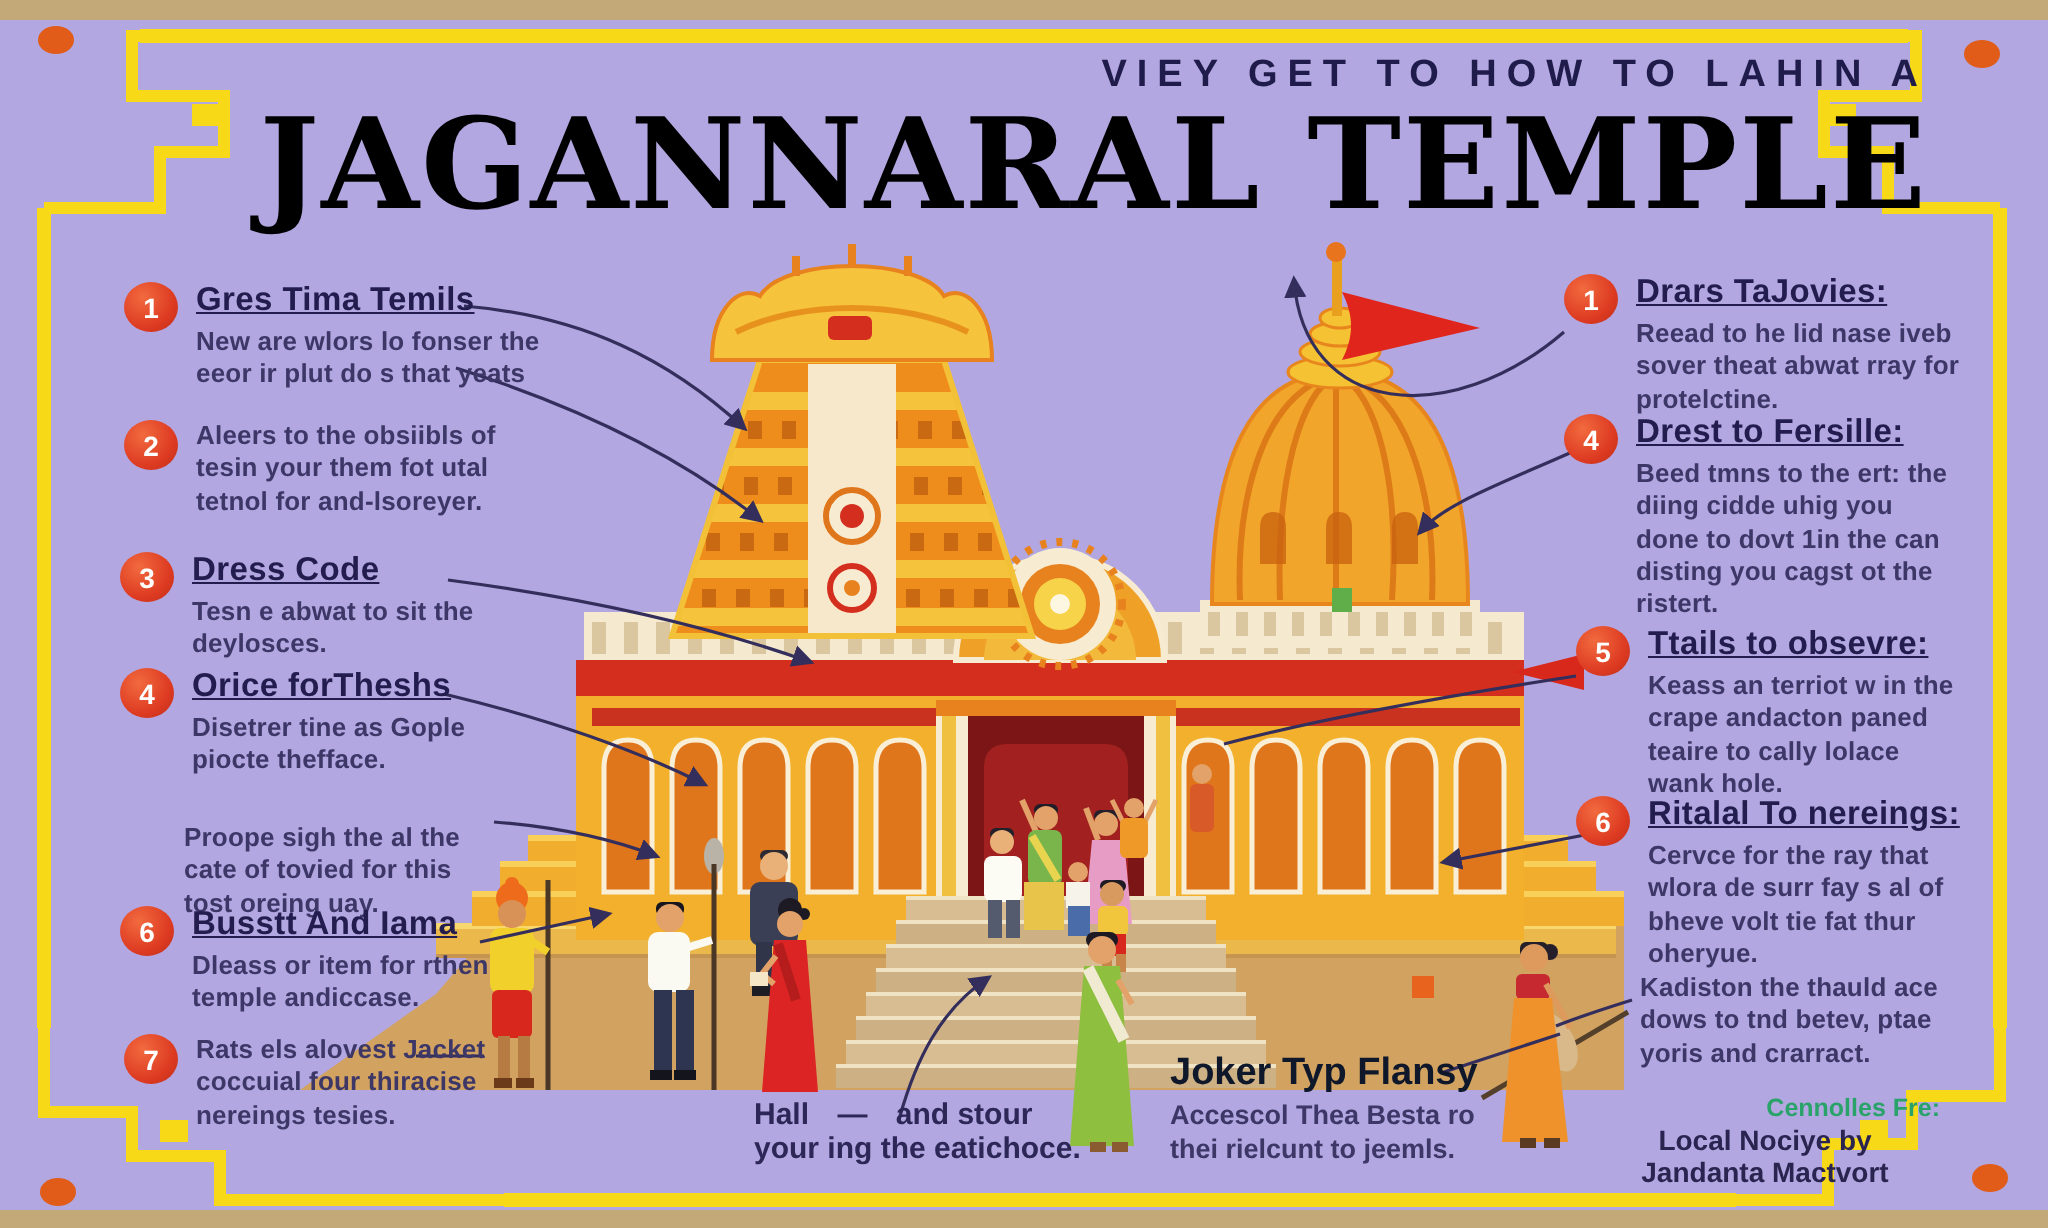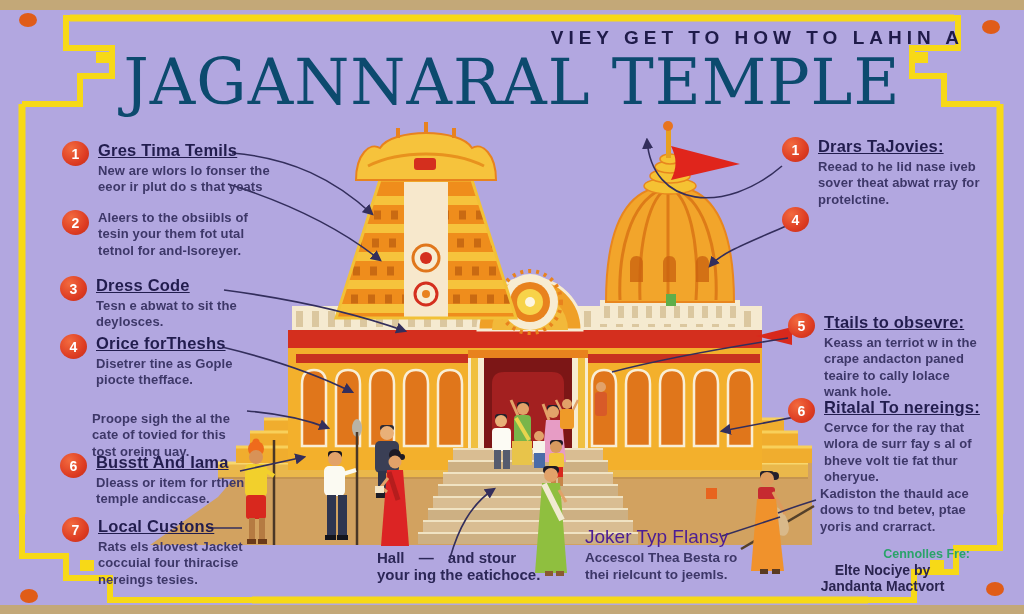--- a/index.html
+++ b/index.html
@@ -4,35 +4,35 @@
 <style>
   html,body{margin:0;padding:0;background:#888;}
   #canvas{position:relative;width:1024px;height:614px;background:#b2a7e0;overflow:hidden;
           font-family:"Liberation Sans",sans-serif;}
   .edge{position:absolute;left:0;width:1024px;background:#c3a878;}
   #edge-top{top:0;height:10px;} #edge-bottom{top:605px;height:9px;}
   svg.layer{position:absolute;left:0;top:0;width:1024px;height:614px;pointer-events:none;}
   
   #header{position:absolute;left:60px;top:27px;width:904px;text-align:center;}
   #subtitle{font-size:19px;font-weight:bold;letter-spacing:5px;color:#1f1b4a;text-align:right;}
-  #main-title{font-family:"DejaVu Serif","Liberation Serif",serif;font-weight:normal;font-size:63px;
-              letter-spacing:1px;color:#0c4a6e;line-height:1.0;margin-top:2px;white-space:nowrap;}
+  #main-title{font-family:"DejaVu Serif","Liberation Serif",serif;font-weight:bold;font-size:63px;
+              letter-spacing:1px;color:#000000;line-height:1.0;margin-top:2px;white-space:nowrap;text-align:right;}
   
   .item{position:absolute;display:flex;gap:9px;}
   .badge{width:27px;height:25px;border-radius:50%;flex:0 0 27px;
          background:radial-gradient(circle at 35% 30%,#f26a3e,#dd3b22 62%,#c02c16);
          color:#fff;font-weight:bold;font-size:14px;display:flex;align-items:center;justify-content:center;}
   .txt .heading{font-size:16.5px;font-weight:bold;color:#221d4e;letter-spacing:.2px;margin-bottom:3px;text-decoration:underline;}
   .txt .heading:empty{display:none;}
   .txt .body{font-size:13px;font-weight:bold;color:#3d3768;line-height:1.25;letter-spacing:.1px;white-space:pre-line;}
   
   #hall-note{position:absolute;left:333px;top:549px;font-size:15px;font-weight:bold;color:#2c2757;margin-left:44px;}
   #hall-note .l1 span{margin-right:10px;}
   #joker-note{position:absolute;left:585px;top:526px;}
-  #joker-note .heading{font-size:19px;font-weight:normal;color:#4c1d95;}
+  #joker-note .heading{font-size:19px;font-weight:bold;color:#0f172a;}
   #joker-note .body{font-size:13.5px;font-weight:bold;color:#3d3768;line-height:1.25;white-space:pre-line;margin-top:2px;}
   #credit{position:absolute;left:795px;top:547px;width:175px;text-align:center;line-height:1.18;}
   #credit .c1{font-size:12.5px;font-weight:bold;color:#2aa36a;text-align:right;}
   #credit .c2,#credit .c3{font-size:14px;font-weight:bold;color:#2a2450;}
 </style>
 </head>
 <body>
 
 <div id="canvas">
   <div class="edge" id="edge-top"></div>
@@ -361,38 +361,45 @@
     <div class="badge">6</div>
     <div class="txt">
         <div class="heading">Busstt And Iama</div>
       <div class="body">Dleass or item for rthen
 temple andiccase.</div>
       </div>
   </div>
   <div class="item" style="left:62px;top:517px">
     <div class="badge">7</div>
     <div class="txt">
-        <div class="heading">Local Custons</div>
       <div class="body">Rats els alovest Jacket
 coccuial four thiracise
 nereings tesies.</div>
       </div>
   </div>
 
   <div class="item" style="left:782px;top:137px">
     <div class="badge">1</div>
     <div class="txt">
         <div class="heading">Drars TaJovies:</div>
       <div class="body">Reead to he lid nase iveb
 sover theat abwat rray for
 protelctine.</div>
       </div>
   </div>
   <div class="item" style="left:782px;top:207px">
     <div class="badge">4</div>
+    <div class="txt">
+        <div class="heading">Drest to Fersille:</div>
+      <div class="body">Beed tmns to the ert: the
+diing cidde uhig you
+done to dovt 1in the can
+disting you cagst ot the
+ristert.</div>
+      </div>
   </div>
   <div class="item" style="left:788px;top:313px">
     <div class="badge">5</div>
     <div class="txt">
         <div class="heading">Ttails to obsevre:</div>
       <div class="body">Keass an terriot w in the
 crape andacton paned
 teaire to cally lolace
 wank hole.</div>
       </div>
@@ -425,16 +432,16 @@
   </div>
 
   <div id="joker-note">
     <div class="heading">Joker Typ Flansy</div>
     <div class="body">Accescol Thea Besta ro
 thei rielcunt to jeemls.</div>
   </div>
 
   <div id="credit">
     <div class="c1">Cennolles Fre:</div>
-    <div class="c2">Elte Nociye by</div>
+    <div class="c2">Local Nociye by</div>
     <div class="c3">Jandanta Mactvort</div>
   </div>
 </div>
 
 </body></html>

